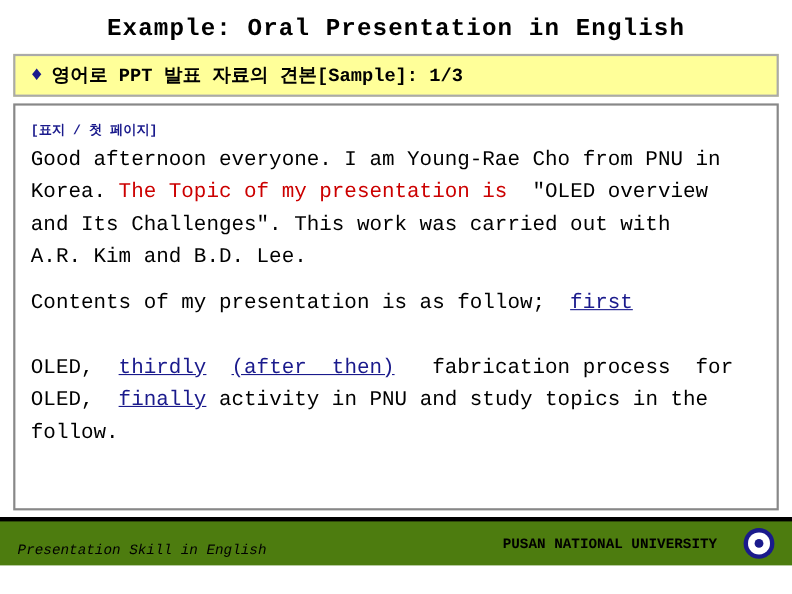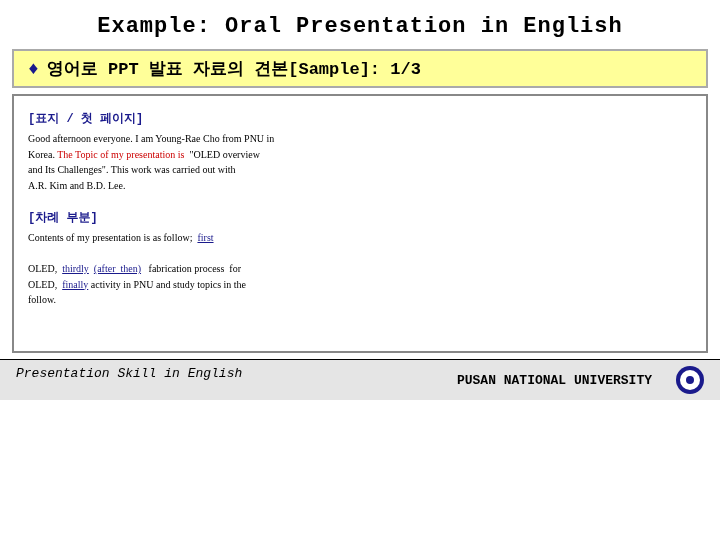--- a/index.html
+++ b/index.html
@@ -5,21 +5,21 @@
     * { margin: 0; padding: 0; box-sizing: border-box; }
     body {
       width: 720px;
       height: 540px;
       background: #ffffff;
       font-family: 'Courier New', Courier, monospace;
       overflow: hidden;
     }
     .page {
       width: 720px;
-      height: 400px;
+      height: 514px;
       display: flex;
       flex-direction: column;
       background: #fff;
     }
     .title-bar {
       text-align: center;
       padding: 14px 10px 10px 10px;
       font-size: 22px;
       font-weight: bold;
       letter-spacing: 1px;
@@ -51,42 +51,42 @@
       gap: 0;
     }
     .section-header {
       font-size: 12px;
       font-weight: bold;
       color: #1a1a8c;
       margin-bottom: 4px;
       margin-top: 4px;
     }
     .content-text {
-      font-size: 10px;
+      font-size: 19px;
       line-height: 1.55;
       color: #000;
-      font-family: Liberation Serif, serif;
+      font-family: Liberation Mono, monospace;
     }
     .highlight-red {
       color: #cc0000;
     }
     .underline-link {
       text-decoration: underline;
       color: #1a1a8c;
     }
     .spacer {
       height: 12px;
     }
     .footer {
       display: flex;
       justify-content: space-between;
-      align-items: flex-start;
+      align-items: flex-end;
       padding: 6px 16px;
-      border-top: 1px solid #000000;
-      background: #e5e5e5;
+      border-top: 4px solid #000000;
+      background: #4d7c0f;
     }
     .footer-left {
       font-size: 13px;
       font-style: italic;
       color: #000;
       font-family: 'Courier New', Courier, monospace;
     }
     .footer-right {
       font-size: 13px;
       font-weight: bold;
@@ -136,21 +136,20 @@
     <div class="section-header">[표지 / 첫 페이지]</div>
     <div class="content-text">
       <span>Good afternoon everyone. I am Young-Rae Cho from PNU in</span><br>
       <span>Korea. <span class="highlight-red">The Topic of my presentation is</span>&nbsp;&nbsp;"OLED overview</span><br>
       <span>and Its Challenges". This work was carried out with</span><br>
       <span>A.R. Kim and B.D. Lee.</span>
     </div>
 
     <div class="spacer"></div>
 
-    <div class="section-header">[차례 부분]</div>
     <div class="content-text">
       <span>Contents of  my  presentation  is  as  follow;&nbsp; <span class="underline-link">first</span></span><br>
       <br>
       <span>OLED,&nbsp; <span class="underline-link">thirdly</span>&nbsp;&nbsp;<span class="underline-link">(after&nbsp; then)</span>&nbsp;&nbsp; fabrication process&nbsp; for</span><br>
       <span>OLED,&nbsp; <span class="underline-link">finally</span> activity in PNU and study topics in the</span><br>
       <span>follow.</span>
     </div>
   </div>
 
   <div class="footer">

